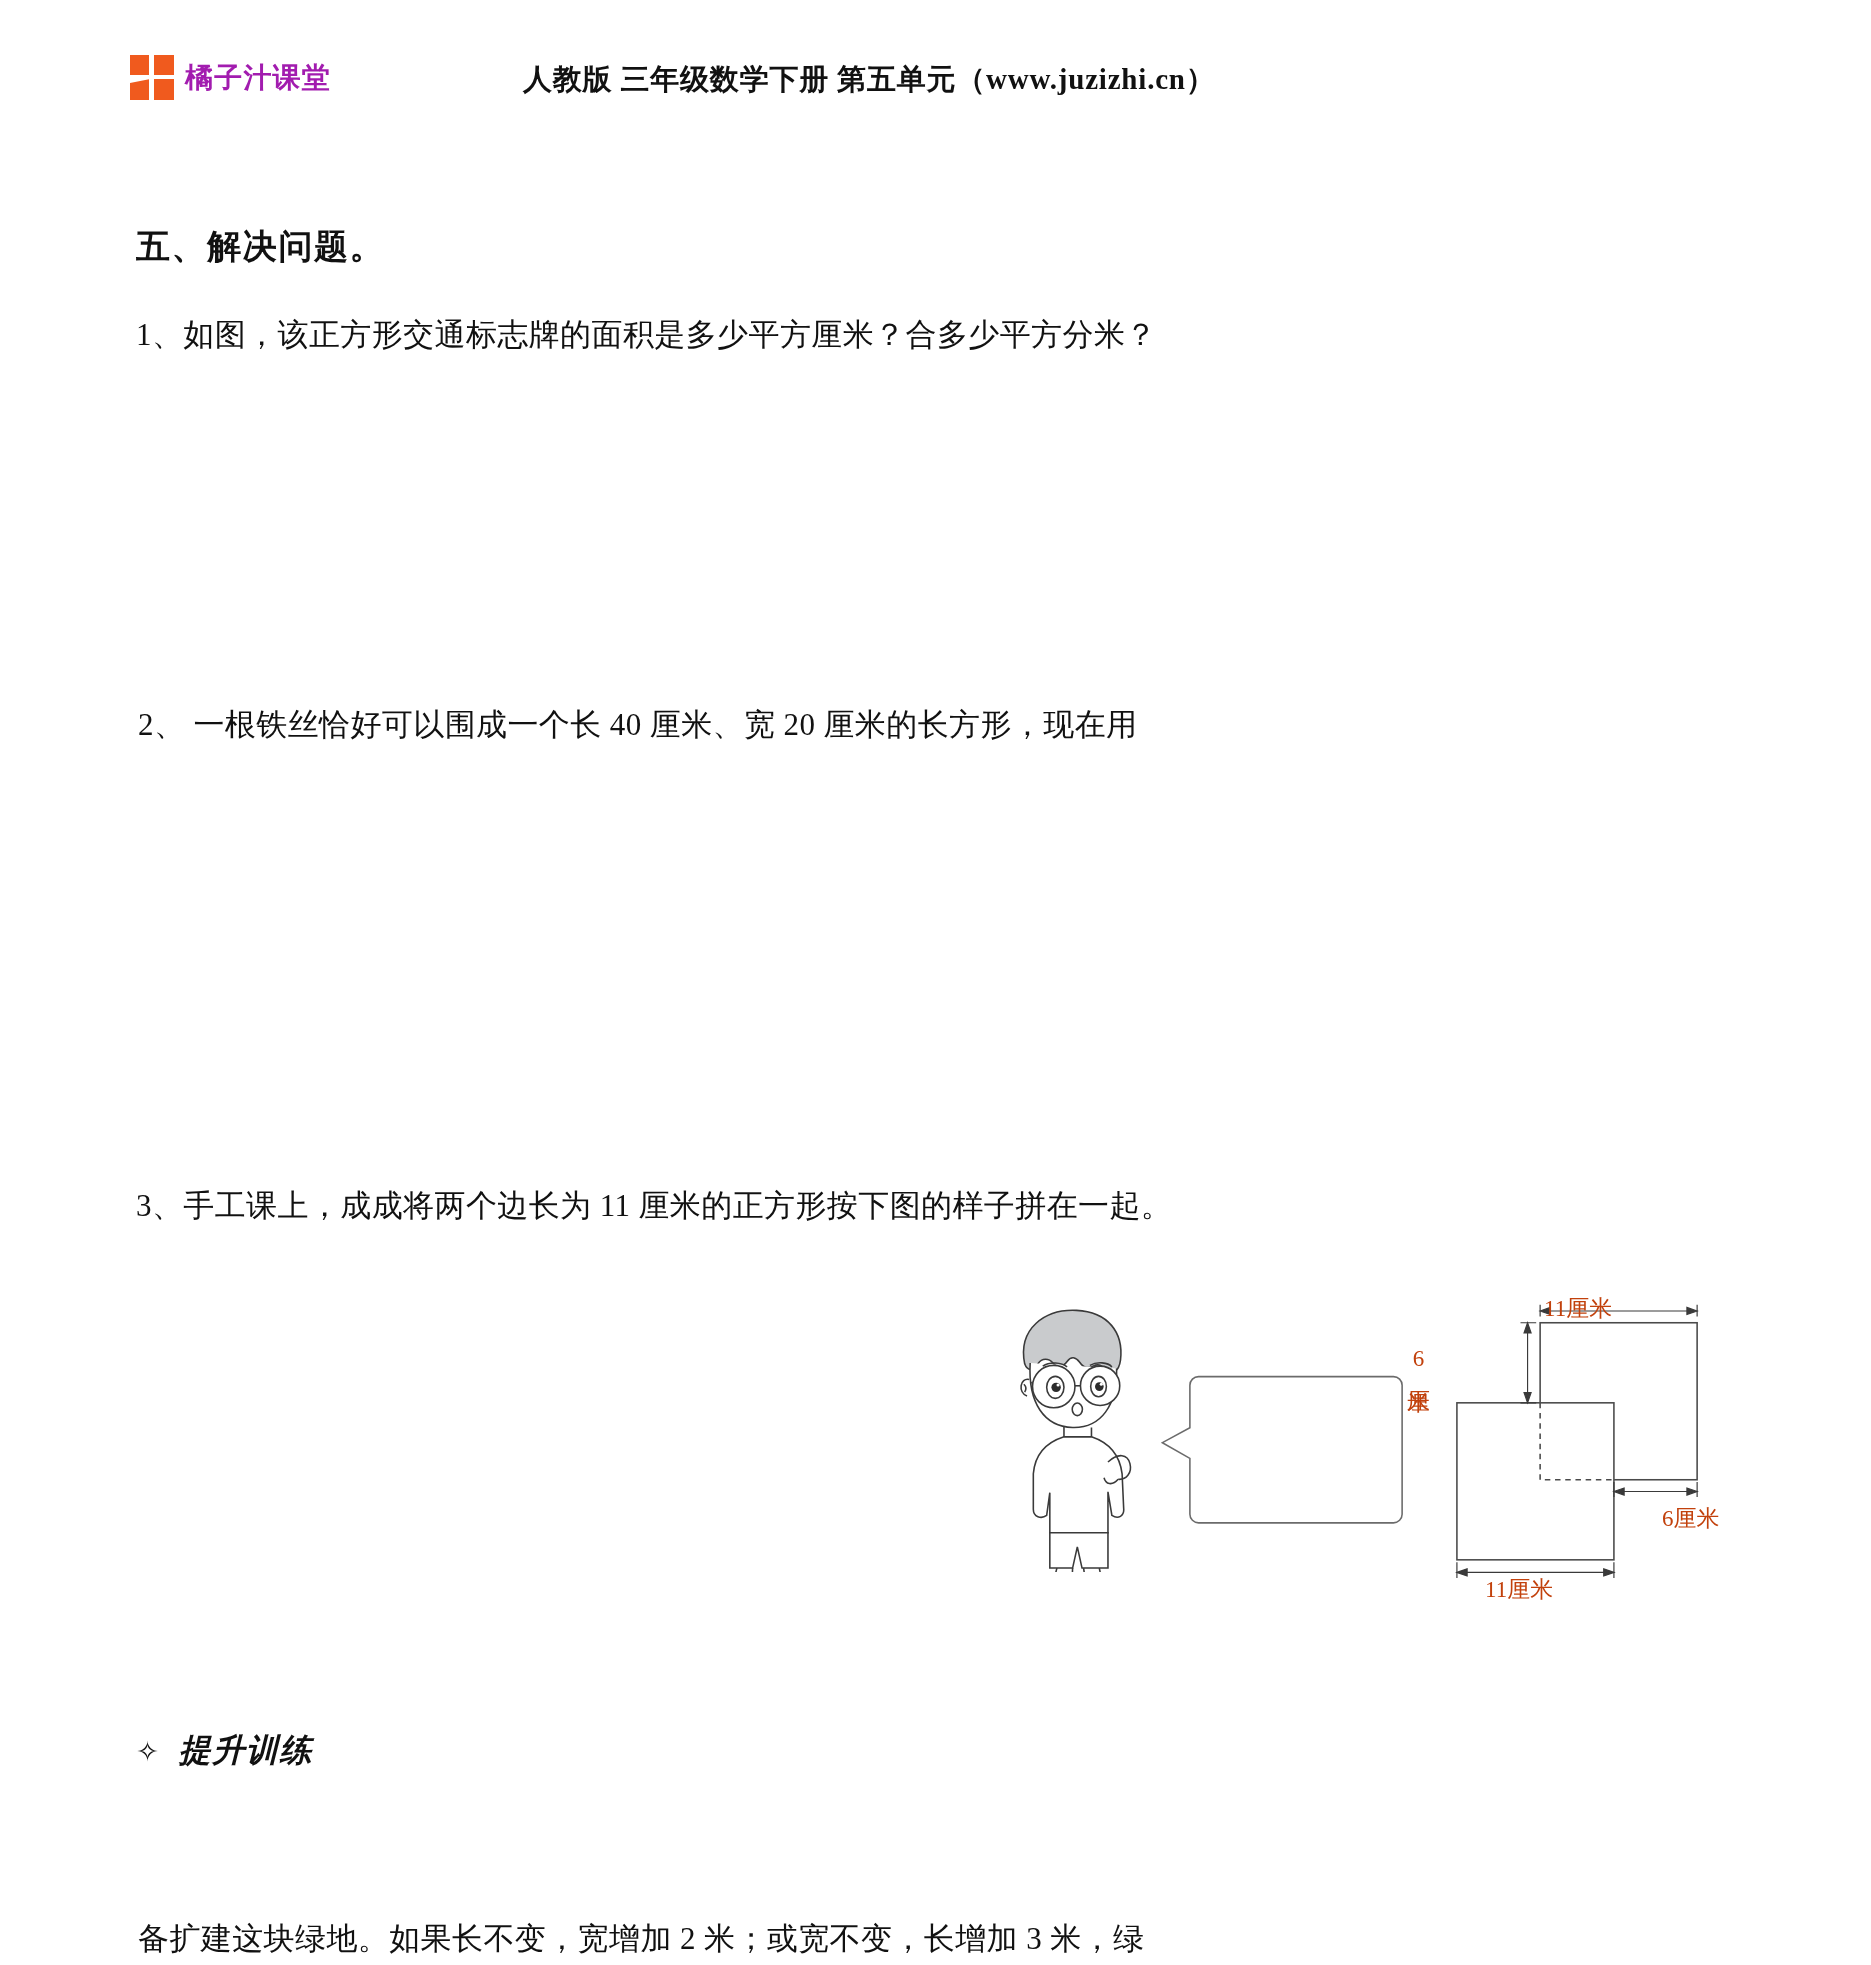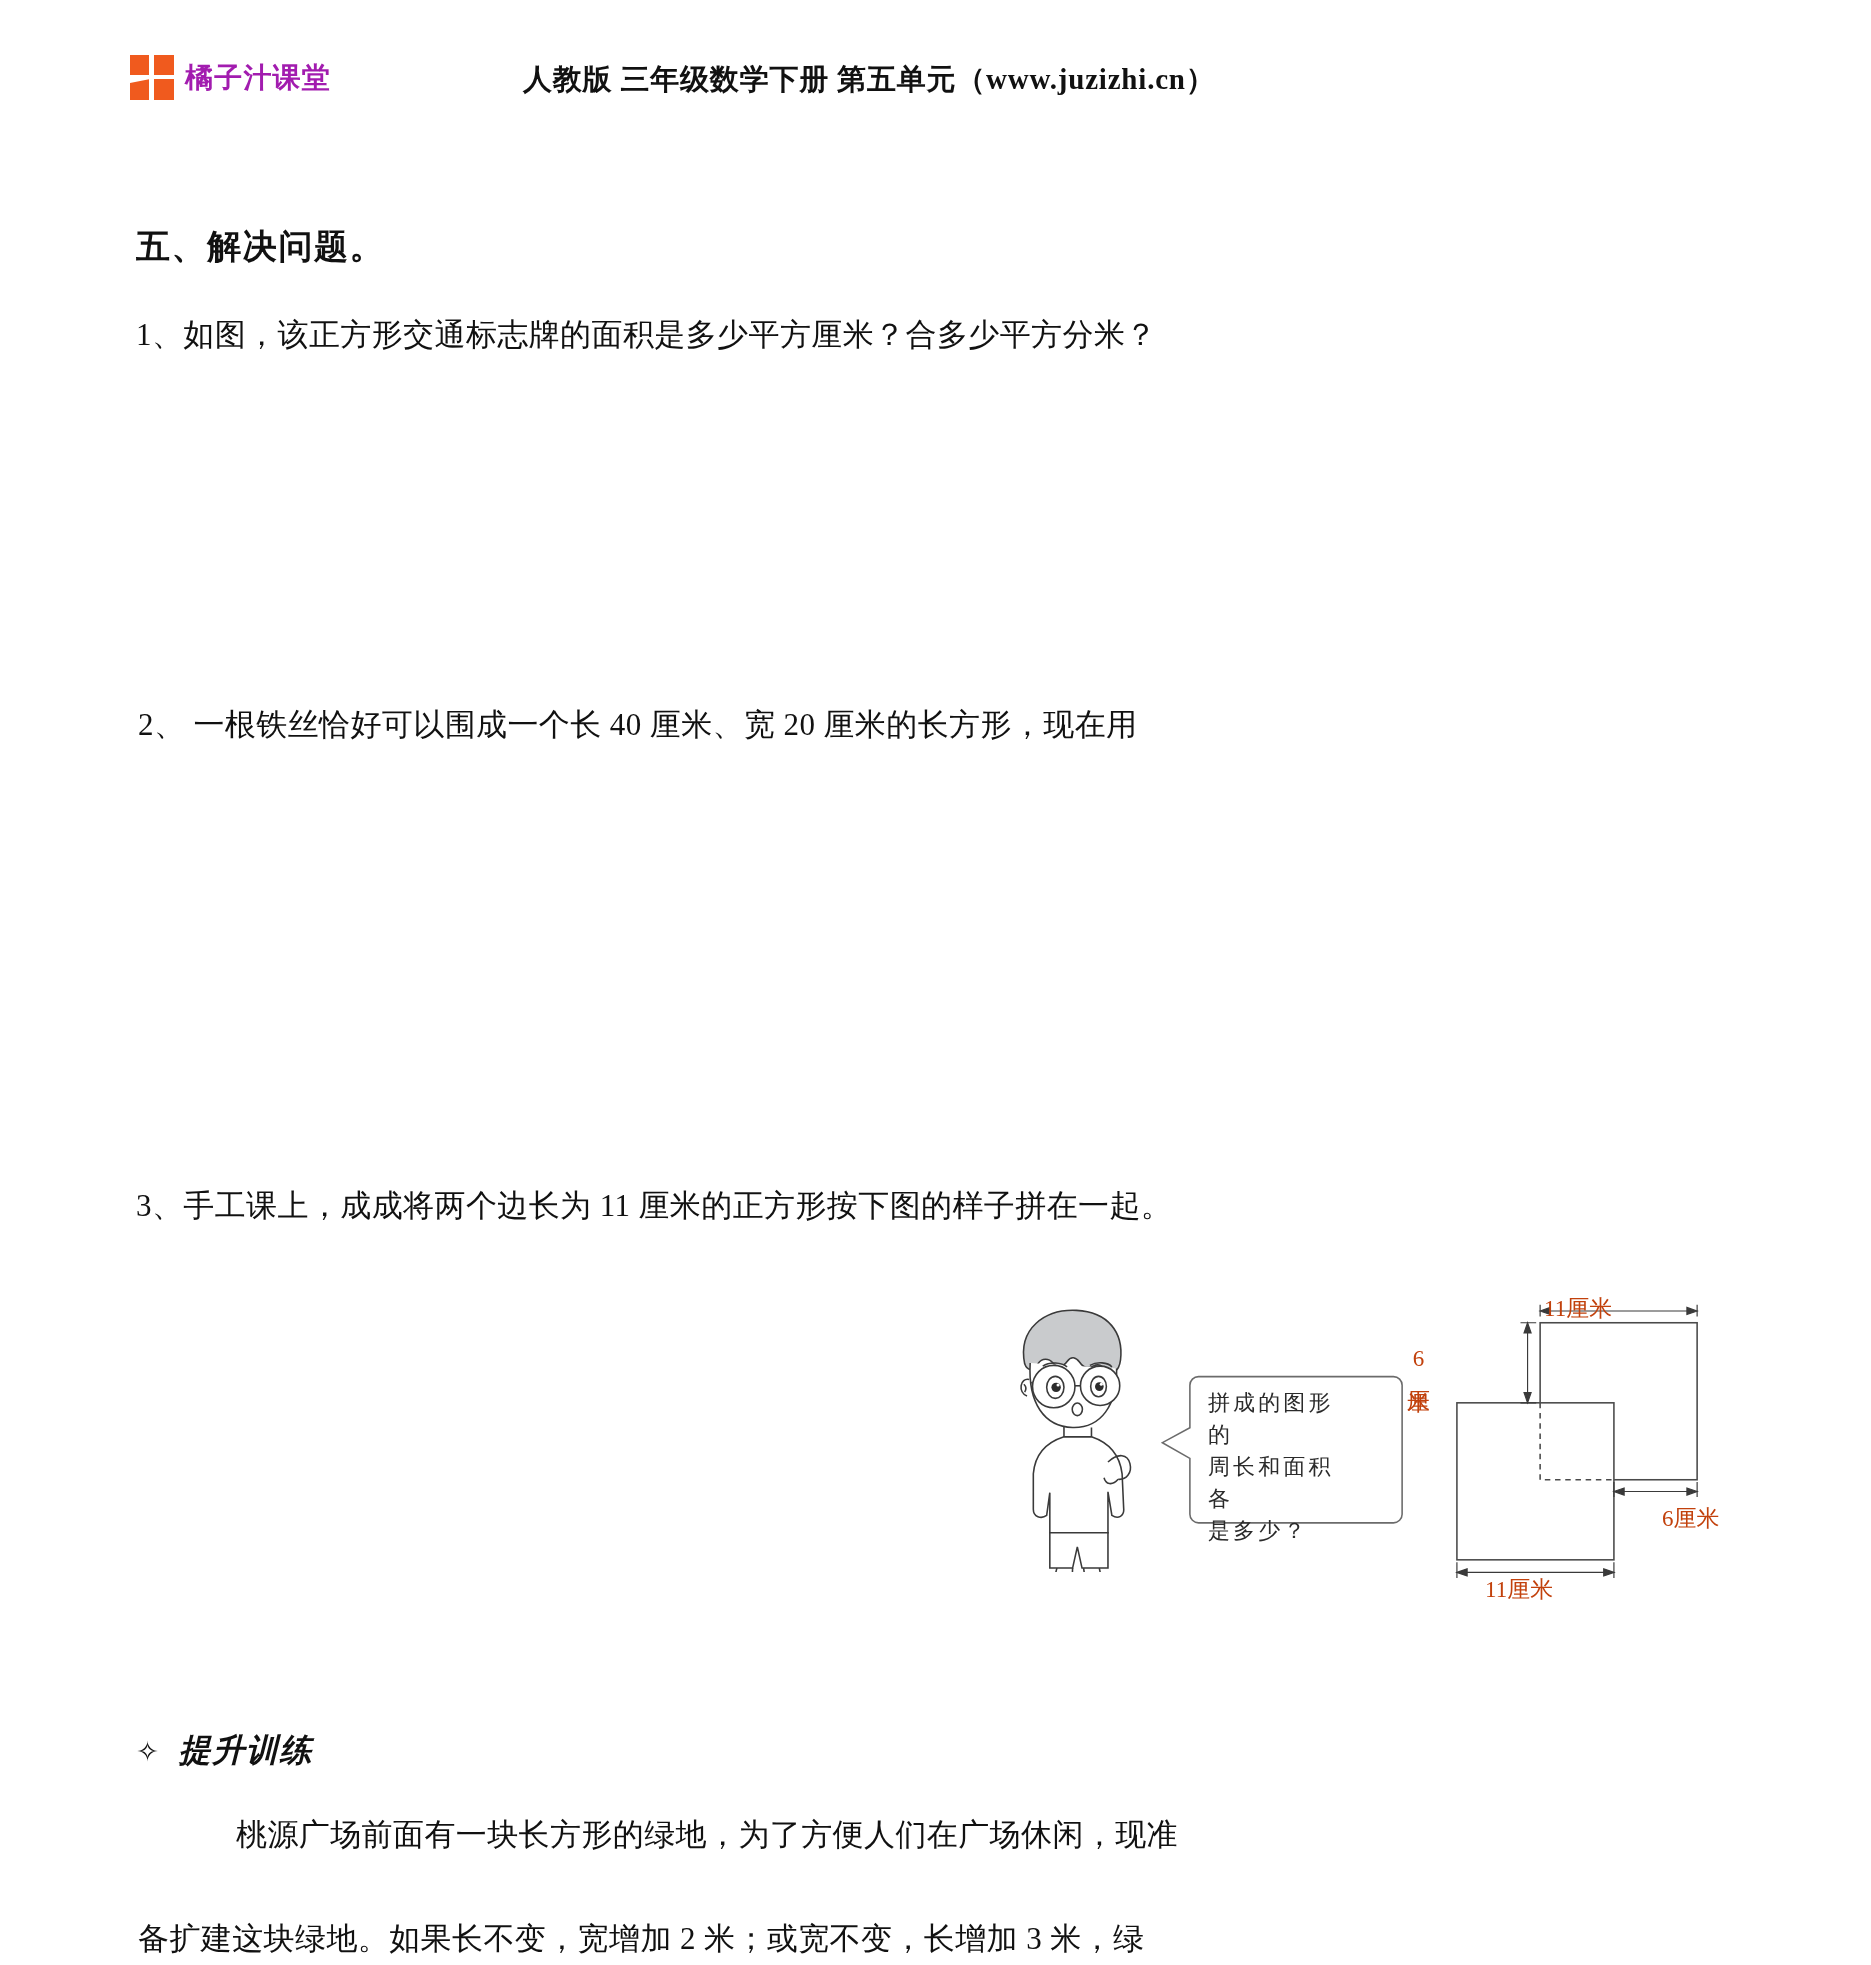--- a/index.html
+++ b/index.html
@@ -259,25 +259,20 @@
         <ellipse cx="142" cy="846" rx="16" ry="9" fill="#5a5a5a" stroke="none"></ellipse>
         <ellipse cx="272" cy="846" rx="16" ry="9" fill="#5a5a5a" stroke="none"></ellipse>
       </g>
     </svg>
 
     <svg class="bubble-svg" width="252" height="169" viewBox="0 0 640 430">
       <path d="M 100 22 L 596 22 A 22 22 0 0 1 618 44 L 618 372 A 22 22 0 0 1 596 394
                L 100 394 A 22 22 0 0 1 78 372 L 78 230 L 8 190 L 78 152 L 78 44
                A 22 22 0 0 1 100 22 Z" fill="#ffffff" stroke="#6b6b6b" stroke-width="4"></path>
     </svg>
-    <div class="bubble-text">
-      <div>拼成的图形的</div>
-      <div>周长和面积各</div>
-      <div>是多少？</div>
-    </div>
 
     <svg class="fig" width="354" height="314" viewBox="0 0 900 800">
       <g stroke="#4a4a4a" stroke-width="4" fill="none">
 
         <rect x="300" y="86" width="400" height="400" fill="#ffffff"></rect>
 
         <rect x="88" y="290" width="400" height="400" fill="#ffffff"></rect>
 
         <path d="M 300 290 L 300 486 L 488 486" stroke-dasharray="14 12"></path>
       </g>
@@ -308,17 +303,16 @@
 
     <div class="fig-label lbl-top">11厘米</div>
     <div class="fig-label lbl-left">6厘米</div>
     <div class="fig-label lbl-right">6厘米</div>
     <div class="fig-label lbl-bottom">11厘米</div>
   </div>
 
   <div class="boost-heading">
     <span class="boost-star">✧</span><span>提升训练</span>
   </div>
-  <div class="p-line pl1">桃源广场前面有一块长方形的绿地，为了方便人们在广场休闲，现准</div>
   <div class="p-line pl2">备扩建这块绿地。如果长不变，宽增加 2 米；或宽不变，长增加 3 米，绿</div>
 
 </div>
 
 
 </body></html>

